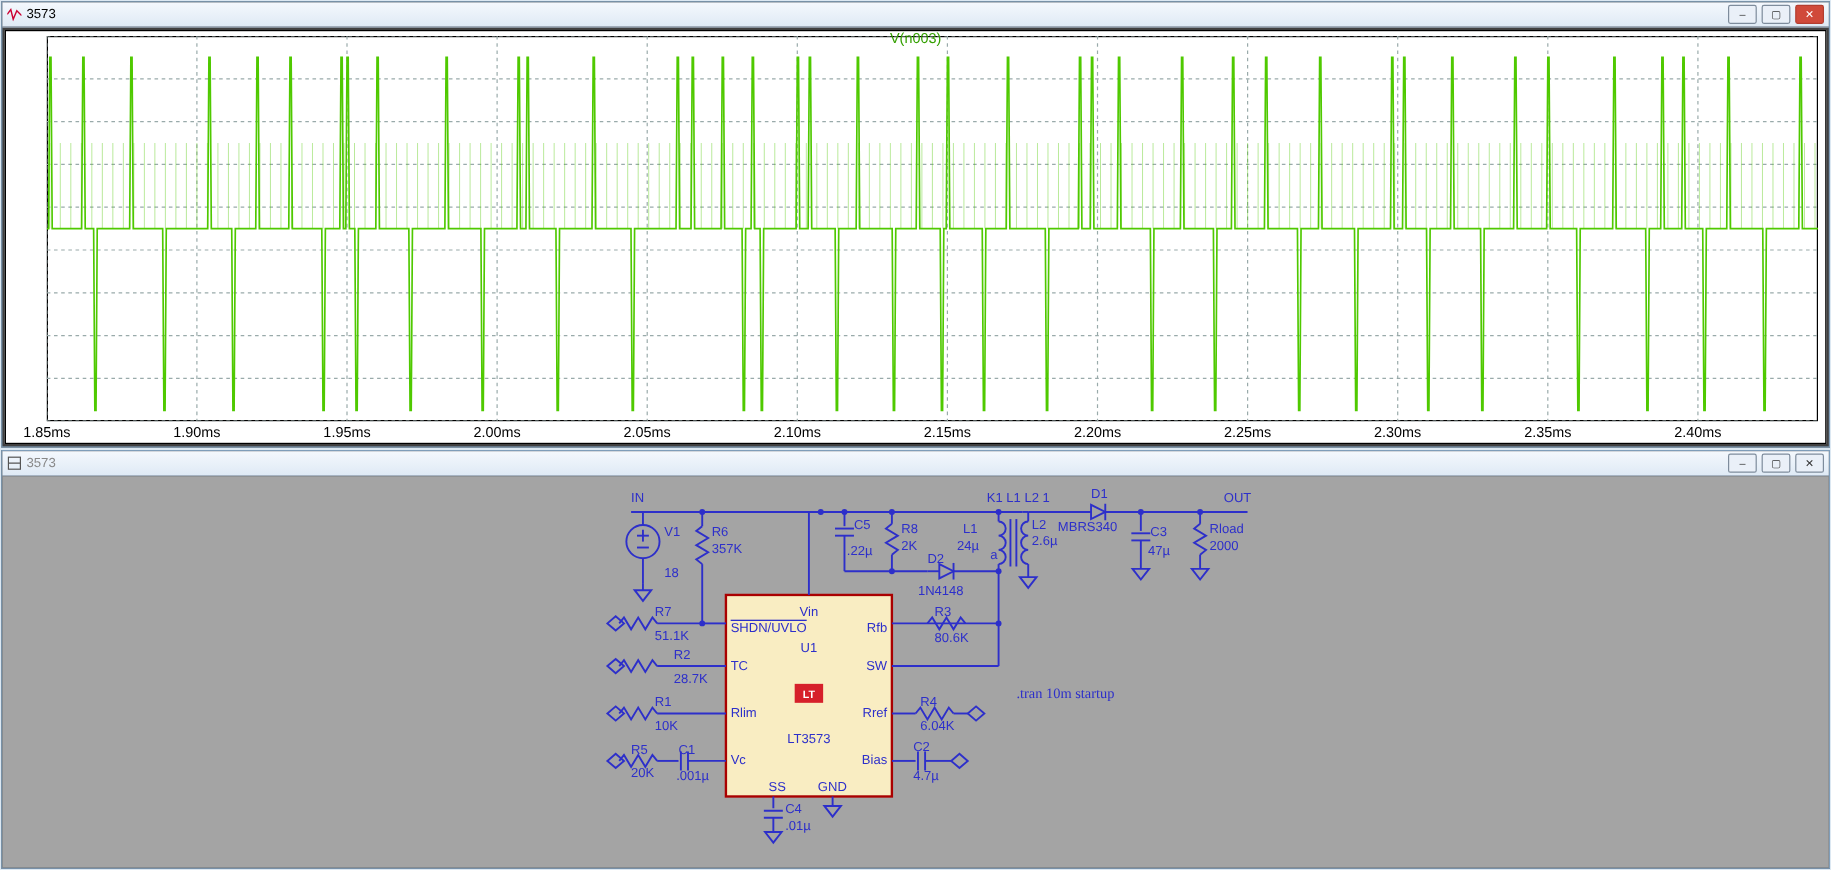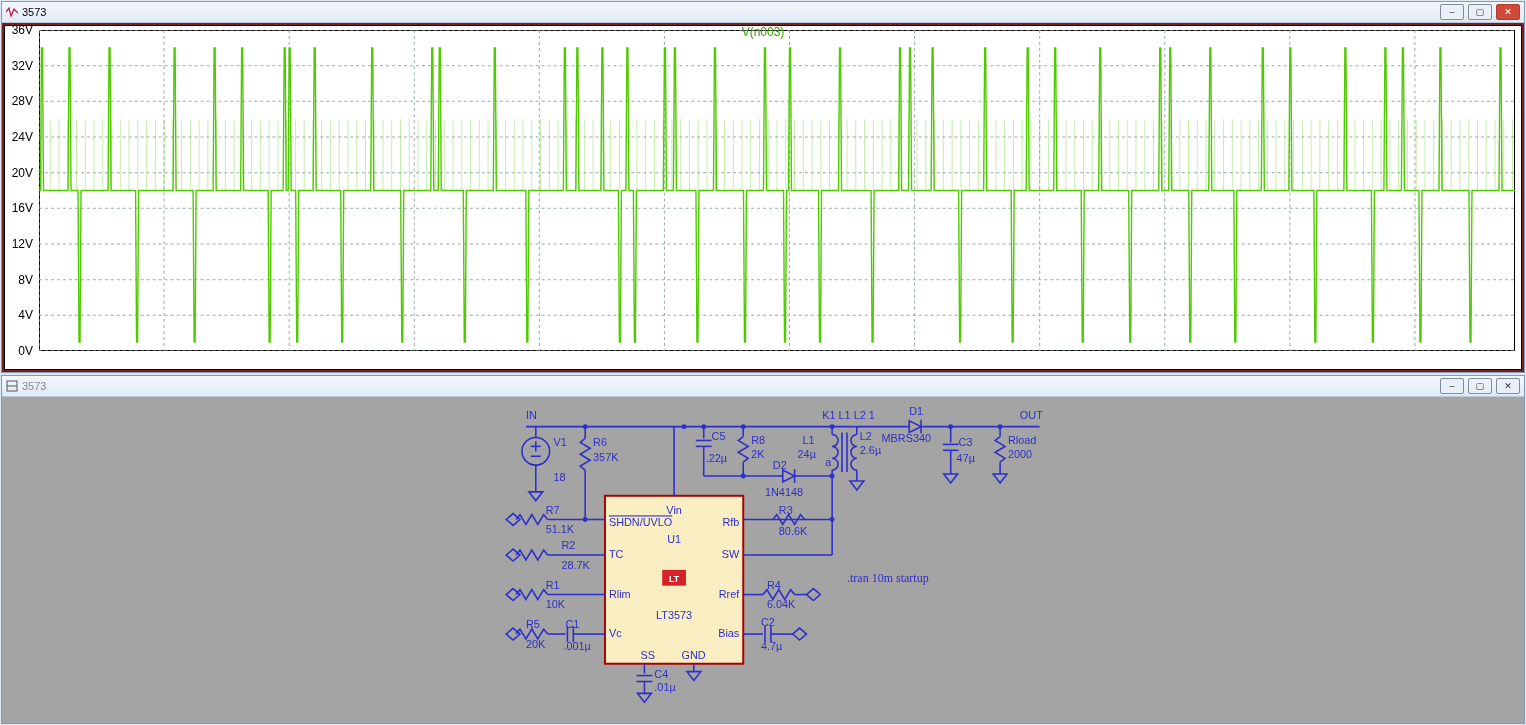--- a/index.html
+++ b/index.html
@@ -1,18 +1,18 @@
 <!DOCTYPE html>
 <html><head>
 <meta charset="utf-8">
 <style>
   html,body{margin:0;padding:0;height:100%;font-family:"Segoe UI",Tahoma,sans-serif;font-size:11px;color:#000;
     background:#dce8f2;overflow:hidden}
   .outer{display:flex;flex-direction:column;width:1526px;height:725px}
-  .pane{display:flex;flex-direction:column;border:1px solid #7f9db9;background:#7f1d1d;margin:1px;}
+  .pane{display:flex;flex-direction:column;border:1px solid #7f9db9;background:#404040;margin:1px;}
   .titlebar{display:flex;align-items:center;height:20px;padding:0 4px;background:linear-gradient(#f4f8fd,#dfeaf5);
     border-bottom:1px solid #b7c7da;font-size:11px;gap:4px}
   .titlebar .icn{display:inline-block;width:12px;height:12px}
   .titlebar .spacer{flex:1}
   .winbtn{width:22px;height:14px;border:1px solid #7e8c9c;background:#eaf0f8;display:flex;align-items:center;justify-content:center;
     font-size:9px;color:#333;border-radius:2px}
   .winbtn.close{background:#d04a3a;color:#fff;border-color:#b33d2f}
   .plot-area{flex:1;background:#fff;margin:2px;border:1px solid #000;position:relative;padding:2px 8px 18px 34px}
   .plot-inner{position:absolute;top:4px;right:6px;bottom:18px;left:34px;border:1px solid #000;z-index:1}
   svg.plot{position:absolute;top:4px;right:6px;bottom:18px;left:34px;width:calc(100% - 40px);height:calc(100% - 22px);z-index:2}
@@ -68,31 +68,33 @@
           <line x1="627.1186440677967" y1="0" x2="627.1186440677967" y2="320" style="stroke:#9aa;stroke-width:1;stroke-dasharray:3 3"></line>
           <line x1="752.5423728813557" y1="0" x2="752.5423728813557" y2="320" style="stroke:#9aa;stroke-width:1;stroke-dasharray:3 3"></line>
           <line x1="877.9661016949157" y1="0" x2="877.9661016949157" y2="320" style="stroke:#9aa;stroke-width:1;stroke-dasharray:3 3"></line>
           <line x1="1003.3898305084746" y1="0" x2="1003.3898305084746" y2="320" style="stroke:#9aa;stroke-width:1;stroke-dasharray:3 3"></line>
           <line x1="1128.8135593220336" y1="0" x2="1128.8135593220336" y2="320" style="stroke:#9aa;stroke-width:1;stroke-dasharray:3 3"></line>
           <line x1="1254.2372881355934" y1="0" x2="1254.2372881355934" y2="320" style="stroke:#9aa;stroke-width:1;stroke-dasharray:3 3"></line>
           <line x1="1379.6610169491526" y1="0" x2="1379.6610169491526" y2="320" style="stroke:#9aa;stroke-width:1;stroke-dasharray:3 3"></line>
           <path d="M0 160 L1.5084745762709106 160 L2.5084745762709106 17.77777777777777 L3.5084745762709106 17.77777777777777 L4.508474576270911 160 L29.10169491525427 160 L30.10169491525427 17.77777777777777 L31.10169491525427 17.77777777777777 L32.10169491525427 160 L39.135593220339025 160 L40.135593220339025 311.1111111111111 L41.135593220339025 311.1111111111111 L42.135593220339025 160 L69.23728813559273 160 L70.23728813559273 17.77777777777777 L71.23728813559273 17.77777777777777 L72.23728813559273 160 L96.8305084745761 160 L97.8305084745761 311.1111111111111 L98.8305084745761 311.1111111111111 L99.8305084745761 160 L134.45762711864367 160 L135.45762711864367 17.77777777777777 L136.45762711864367 17.77777777777777 L137.45762711864367 160 L154.5254237288132 160 L155.5254237288132 311.1111111111111 L156.5254237288132 311.1111111111111 L157.5254237288132 160 L174.5932203389827 160 L175.5932203389827 17.77777777777777 L176.5932203389827 17.77777777777777 L177.5932203389827 160 L202.18644067796606 160 L203.18644067796606 17.77777777777777 L204.18644067796606 17.77777777777777 L205.18644067796606 160 L229.77966101694884 160 L230.77966101694884 311.1111111111111 L231.77966101694884 311.1111111111111 L232.77966101694884 160 L244.83050847457602 160 L245.83050847457602 17.77777777777777 L246.83050847457602 17.77777777777777 L247.83050847457602 160 L249.8474576271184 160 L250.8474576271184 17.77777777777777 L251.8474576271184 17.77777777777777 L252.8474576271184 160 L257.3728813559322 160 L258.3728813559322 311.1111111111111 L259.3728813559322 311.1111111111111 L260.3728813559322 160 L274.93220338983025 160 L275.93220338983025 17.77777777777777 L276.93220338983025 17.77777777777777 L277.93220338983025 160 L302.5254237288136 160 L303.5254237288136 311.1111111111111 L304.5254237288136 311.1111111111111 L305.5254237288136 160 L332.6271186440679 160 L333.6271186440679 17.77777777777777 L334.6271186440679 17.77777777777777 L335.6271186440679 160 L362.7288135593222 160 L363.7288135593222 311.1111111111111 L364.7288135593222 311.1111111111111 L365.7288135593222 160 L392.83050847457645 160 L393.83050847457645 17.77777777777777 L394.83050847457645 17.77777777777777 L395.83050847457645 160 L400.35593220338916 160 L401.35593220338916 17.77777777777777 L402.35593220338916 17.77777777777777 L403.35593220338916 160 L425.44067796610165 160 L426.44067796610165 311.1111111111111 L427.44067796610165 311.1111111111111 L428.44067796610165 160 L455.5423728813559 160 L456.5423728813559 17.77777777777777 L457.5423728813559 17.77777777777777 L458.5423728813559 160 L488.15254237288104 160 L489.15254237288104 311.1111111111111 L490.15254237288104 311.1111111111111 L491.15254237288104 160 L525.7796610169493 160 L526.7796610169493 17.77777777777777 L527.7796610169493 17.77777777777777 L528.7796610169493 160 L538.3220338983049 160 L539.3220338983049 17.77777777777777 L540.3220338983049 17.77777777777777 L541.3220338983049 160 L563.4067796610174 160 L564.4067796610174 17.77777777777777 L565.4067796610174 17.77777777777777 L566.4067796610174 160 L580.9661016949148 160 L581.9661016949148 311.1111111111111 L582.9661016949148 311.1111111111111 L583.9661016949148 160 L588.4915254237286 160 L589.4915254237286 17.77777777777777 L590.4915254237286 17.77777777777777 L591.4915254237286 160 L596.0169491525425 160 L597.0169491525425 311.1111111111111 L598.0169491525425 311.1111111111111 L599.0169491525425 160 L626.1186440677967 160 L627.1186440677967 17.77777777777777 L628.1186440677967 17.77777777777777 L629.1186440677967 160 L636.1525423728815 160 L637.1525423728815 17.77777777777777 L638.1525423728815 17.77777777777777 L639.1525423728815 160 L658.7288135593219 160 L659.7288135593219 311.1111111111111 L660.7288135593219 311.1111111111111 L661.7288135593219 160 L676.2881355932205 160 L677.2881355932205 17.77777777777777 L678.2881355932205 17.77777777777777 L679.2881355932205 160 L706.3898305084748 160 L707.3898305084748 311.1111111111111 L708.3898305084748 311.1111111111111 L709.3898305084748 160 L726.4576271186444 160 L727.4576271186444 17.77777777777777 L728.4576271186444 17.77777777777777 L729.4576271186444 160 L746.5254237288137 160 L747.5254237288137 311.1111111111111 L748.5254237288137 311.1111111111111 L749.5254237288137 160 L751.5423728813557 160 L752.5423728813557 17.77777777777777 L753.5423728813557 17.77777777777777 L754.5423728813557 160 L781.64406779661 160 L782.64406779661 311.1111111111111 L783.64406779661 311.1111111111111 L784.64406779661 160 L801.7118644067795 160 L802.7118644067795 17.77777777777777 L803.7118644067795 17.77777777777777 L804.7118644067795 160 L834.3220338983045 160 L835.3220338983045 311.1111111111111 L836.3220338983045 311.1111111111111 L837.3220338983045 160 L861.915254237288 160 L862.915254237288 17.77777777777777 L863.915254237288 17.77777777777777 L864.915254237288 160 L871.9491525423728 160 L872.9491525423728 17.77777777777777 L873.9491525423728 17.77777777777777 L874.9491525423728 160 L894.5254237288133 160 L895.5254237288133 17.77777777777777 L896.5254237288133 17.77777777777777 L897.5254237288133 160 L922.1186440677965 160 L923.1186440677965 311.1111111111111 L924.1186440677965 311.1111111111111 L925.1186440677965 160 L947.203389830509 160 L948.203389830509 17.77777777777777 L949.203389830509 17.77777777777777 L950.203389830509 160 L974.7966101694913 160 L975.7966101694913 311.1111111111111 L976.7966101694913 311.1111111111111 L977.7966101694913 160 L989.847457627119 160 L990.847457627119 17.77777777777777 L991.847457627119 17.77777777777777 L992.847457627119 160 L1017.4406779661012 160 L1018.4406779661012 17.77777777777777 L1019.4406779661012 17.77777777777777 L1020.4406779661012 160 L1045.0338983050844 160 L1046.0338983050844 311.1111111111111 L1047.0338983050844 311.1111111111111 L1048.0338983050844 160 L1062.5932203389832 160 L1063.5932203389832 17.77777777777777 L1064.5932203389832 17.77777777777777 L1065.5932203389832 160 L1092.6949152542375 160 L1093.6949152542375 311.1111111111111 L1094.6949152542375 311.1111111111111 L1095.6949152542375 160 L1122.7966101694917 160 L1123.7966101694917 17.77777777777777 L1124.7966101694917 17.77777777777777 L1125.7966101694917 160 L1132.8305084745764 160 L1133.8305084745764 17.77777777777777 L1134.8305084745764 17.77777777777777 L1135.8305084745764 160 L1152.898305084746 160 L1153.898305084746 311.1111111111111 L1154.898305084746 311.1111111111111 L1155.898305084746 160 L1172.9661016949156 160 L1173.9661016949156 17.77777777777777 L1174.9661016949156 17.77777777777777 L1175.9661016949156 160 L1198.0508474576268 160 L1199.0508474576268 311.1111111111111 L1200.0508474576268 311.1111111111111 L1201.0508474576268 160 L1225.6440677966102 160 L1226.6440677966102 17.77777777777777 L1227.6440677966102 17.77777777777777 L1228.6440677966102 160 L1253.2372881355934 160 L1254.2372881355934 17.77777777777777 L1255.2372881355934 17.77777777777777 L1256.2372881355934 160 L1278.3220338983049 160 L1279.3220338983049 311.1111111111111 L1280.3220338983049 311.1111111111111 L1281.3220338983049 160 L1308.4237288135591 160 L1309.4237288135591 17.77777777777777 L1310.4237288135591 17.77777777777777 L1311.4237288135591 160 L1336.0169491525426 160 L1337.0169491525426 311.1111111111111 L1338.0169491525426 311.1111111111111 L1339.0169491525426 160 L1348.5593220338983 160 L1349.5593220338983 17.77777777777777 L1350.5593220338983 17.77777777777777 L1351.5593220338983 160 L1366.1186440677968 160 L1367.1186440677968 17.77777777777777 L1368.1186440677968 17.77777777777777 L1369.1186440677968 160 L1383.6779661016953 160 L1384.6779661016953 311.1111111111111 L1385.6779661016953 311.1111111111111 L1386.6779661016953 160 L1403.745762711865 160 L1404.745762711865 17.77777777777777 L1405.745762711865 17.77777777777777 L1406.745762711865 160 L1433.8474576271192 160 L1434.8474576271192 311.1111111111111 L1435.8474576271192 311.1111111111111 L1436.8474576271192 160 L1463.9491525423734 160 L1464.9491525423734 17.77777777777777 L1465.9491525423734 17.77777777777777 L1466.9491525423734 160 L1480 160" style="fill:none;stroke:#4fc900;stroke-width:1.4"></path>
           <path d="M2.5084745762709106 160 L2.5084745762709106 88.88888888888889 M11.288135593220213 160 L11.288135593220213 88.88888888888889 M20.067796610169513 160 L20.067796610169513 88.88888888888889 M28.847457627118814 160 L28.847457627118814 88.88888888888889 M37.62711864406812 160 L37.62711864406812 88.88888888888889 M46.40677966101742 160 L46.40677966101742 88.88888888888889 M55.18644067796672 160 L55.18644067796672 88.88888888888889 M63.96610169491602 160 L63.96610169491602 88.88888888888889 M72.74576271186532 160 L72.74576271186532 88.88888888888889 M81.52542372881463 160 L81.52542372881463 88.88888888888889 M90.30508474576392 160 L90.30508474576392 88.88888888888889 M99.08474576271324 160 L99.08474576271324 88.88888888888889 M107.86440677966254 160 L107.86440677966254 88.88888888888889 M116.64406779661184 160 L116.64406779661184 88.88888888888889 M125.42372881356114 160 L125.42372881356114 88.88888888888889 M134.20338983051045 160 L134.20338983051045 88.88888888888889 M142.98305084745974 160 L142.98305084745974 88.88888888888889 M151.76271186440906 160 L151.76271186440906 88.88888888888889 M160.54237288135835 160 L160.54237288135835 88.88888888888889 M169.32203389830767 160 L169.32203389830767 88.88888888888889 M178.10169491525696 160 L178.10169491525696 88.88888888888889 M186.88135593220625 160 L186.88135593220625 88.88888888888889 M195.66101694915554 160 L195.66101694915554 88.88888888888889 M204.44067796610483 160 L204.44067796610483 88.88888888888889 M213.22033898305415 160 L213.22033898305415 88.88888888888889 M222.00000000000344 160 L222.00000000000344 88.88888888888889 M230.77966101695273 160 L230.77966101695273 88.88888888888889 M239.55932203390205 160 L239.55932203390205 88.88888888888889 M248.33898305085134 160 L248.33898305085134 88.88888888888889 M257.11864406780063 160 L257.11864406780063 88.88888888888889 M265.89830508474995 160 L265.89830508474995 88.88888888888889 M274.67796610169927 160 L274.67796610169927 88.88888888888889 M283.45762711864853 160 L283.45762711864853 88.88888888888889 M292.23728813559785 160 L292.23728813559785 88.88888888888889 M301.01694915254717 160 L301.01694915254717 88.88888888888889 M309.79661016949643 160 L309.79661016949643 88.88888888888889 M318.57627118644575 160 L318.57627118644575 88.88888888888889 M327.35593220339507 160 L327.35593220339507 88.88888888888889 M336.1355932203444 160 L336.1355932203444 88.88888888888889 M344.91525423729365 160 L344.91525423729365 88.88888888888889 M353.69491525424297 160 L353.69491525424297 88.88888888888889 M362.4745762711923 160 L362.4745762711923 88.88888888888889 M371.25423728814155 160 L371.25423728814155 88.88888888888889 M380.03389830509036 160 L380.03389830509036 88.88888888888889 M388.8135593220391 160 L388.8135593220391 88.88888888888889 M397.5932203389878 160 L397.5932203389878 88.88888888888889 M406.37288135593656 160 L406.37288135593656 88.88888888888889 M415.1525423728853 160 L415.1525423728853 88.88888888888889 M423.932203389834 160 L423.932203389834 88.88888888888889 M432.71186440678275 160 L432.71186440678275 88.88888888888889 M441.49152542373156 160 L441.49152542373156 88.88888888888889 M450.2711864406803 160 L450.2711864406803 88.88888888888889 M459.050847457629 160 L459.050847457629 88.88888888888889 M467.83050847457775 160 L467.83050847457775 88.88888888888889 M476.61016949152656 160 L476.61016949152656 88.88888888888889 M485.3898305084753 160 L485.3898305084753 88.88888888888889 M494.169491525424 160 L494.169491525424 88.88888888888889 M502.94915254237276 160 L502.94915254237276 88.88888888888889 M511.7288135593215 160 L511.7288135593215 88.88888888888889 M520.5084745762703 160 L520.5084745762703 88.88888888888889 M529.288135593219 160 L529.288135593219 88.88888888888889 M538.0677966101678 160 L538.0677966101678 88.88888888888889 M546.8474576271166 160 L546.8474576271166 88.88888888888889 M555.6271186440651 160 L555.6271186440651 88.88888888888889 M564.406779661014 160 L564.406779661014 88.88888888888889 M573.1864406779628 160 L573.1864406779628 88.88888888888889 M581.9661016949115 160 L581.9661016949115 88.88888888888889 M590.7457627118602 160 L590.7457627118602 88.88888888888889 M599.525423728809 160 L599.525423728809 88.88888888888889 M608.3050847457578 160 L608.3050847457578 88.88888888888889 M617.0847457627065 160 L617.0847457627065 88.88888888888889 M625.8644067796552 160 L625.8644067796552 88.88888888888889 M634.644067796604 160 L634.644067796604 88.88888888888889 M643.4237288135527 160 L643.4237288135527 88.88888888888889 M652.2033898305014 160 L652.2033898305014 88.88888888888889 M660.9830508474502 160 L660.9830508474502 88.88888888888889 M669.762711864399 160 L669.762711864399 88.88888888888889 M678.5423728813477 160 L678.5423728813477 88.88888888888889 M687.3220338982964 160 L687.3220338982964 88.88888888888889 M696.1016949152452 160 L696.1016949152452 88.88888888888889 M704.881355932194 160 L704.881355932194 88.88888888888889 M713.6610169491425 160 L713.6610169491425 88.88888888888889 M722.4406779660914 160 L722.4406779660914 88.88888888888889 M731.2203389830402 160 L731.2203389830402 88.88888888888889 M739.9999999999889 160 L739.9999999999889 88.88888888888889 M748.7796610169376 160 L748.7796610169376 88.88888888888889 M757.5593220338864 160 L757.5593220338864 88.88888888888889 M766.3389830508352 160 L766.3389830508352 88.88888888888889 M775.1186440677839 160 L775.1186440677839 88.88888888888889 M783.8983050847327 160 L783.8983050847327 88.88888888888889 M792.6779661016812 160 L792.6779661016812 88.88888888888889 M801.4576271186301 160 L801.4576271186301 88.88888888888889 M810.2372881355788 160 L810.2372881355788 88.88888888888889 M819.0169491525276 160 L819.0169491525276 88.88888888888889 M827.7966101694764 160 L827.7966101694764 88.88888888888889 M836.5762711864251 160 L836.5762711864251 88.88888888888889 M845.3559322033739 160 L845.3559322033739 88.88888888888889 M854.1355932203224 160 L854.1355932203224 88.88888888888889 M862.9152542372713 160 L862.9152542372713 88.88888888888889 M871.6949152542201 160 L871.6949152542201 88.88888888888889 M880.4745762711688 160 L880.4745762711688 88.88888888888889 M889.2542372881176 160 L889.2542372881176 88.88888888888889 M898.0338983050663 160 L898.0338983050663 88.88888888888889 M906.8135593220151 160 L906.8135593220151 88.88888888888889 M915.5932203389636 160 L915.5932203389636 88.88888888888889 M924.3728813559125 160 L924.3728813559125 88.88888888888889 M933.1525423728613 160 L933.1525423728613 88.88888888888889 M941.93220338981 160 L941.93220338981 88.88888888888889 M950.7118644067588 160 L950.7118644067588 88.88888888888889 M959.4915254237076 160 L959.4915254237076 88.88888888888889 M968.2711864406563 160 L968.2711864406563 88.88888888888889 M977.0508474576048 160 L977.0508474576048 88.88888888888889 M985.8305084745537 160 L985.8305084745537 88.88888888888889 M994.6101694915025 160 L994.6101694915025 88.88888888888889 M1003.3898305084512 160 L1003.3898305084512 88.88888888888889 M1012.1694915254 160 L1012.1694915254 88.88888888888889 M1020.9491525423488 160 L1020.9491525423488 88.88888888888889 M1029.7288135592976 160 L1029.7288135592976 88.88888888888889 M1038.508474576246 160 L1038.508474576246 88.88888888888889 M1047.288135593195 160 L1047.288135593195 88.88888888888889 M1056.0677966101437 160 L1056.0677966101437 88.88888888888889 M1064.8474576270924 160 L1064.8474576270924 88.88888888888889 M1073.6271186440413 160 L1073.6271186440413 88.88888888888889 M1082.40677966099 160 L1082.40677966099 88.88888888888889 M1091.1864406779387 160 L1091.1864406779387 88.88888888888889 M1099.9661016948874 160 L1099.9661016948874 88.88888888888889 M1108.745762711836 160 L1108.745762711836 88.88888888888889 M1117.5254237287847 160 L1117.5254237287847 88.88888888888889 M1126.3050847457337 160 L1126.3050847457337 88.88888888888889 M1135.0847457626824 160 L1135.0847457626824 88.88888888888889 M1143.864406779631 160 L1143.864406779631 88.88888888888889 M1152.64406779658 160 L1152.64406779658 88.88888888888889 M1161.4237288135284 160 L1161.4237288135284 88.88888888888889 M1170.2033898304774 160 L1170.2033898304774 88.88888888888889 M1178.983050847426 160 L1178.983050847426 88.88888888888889 M1187.7627118643748 160 L1187.7627118643748 88.88888888888889 M1196.5423728813237 160 L1196.5423728813237 88.88888888888889 M1205.3220338982724 160 L1205.3220338982724 88.88888888888889 M1214.101694915221 160 L1214.101694915221 88.88888888888889 M1222.88135593217 160 L1222.88135593217 88.88888888888889 M1231.6610169491184 160 L1231.6610169491184 88.88888888888889 M1240.4406779660674 160 L1240.4406779660674 88.88888888888889 M1249.220338983016 160 L1249.220338983016 88.88888888888889 M1257.9999999999648 160 L1257.9999999999648 88.88888888888889 M1266.7796610169137 160 L1266.7796610169137 88.88888888888889 M1275.5593220338624 160 L1275.5593220338624 88.88888888888889 M1284.338983050811 160 L1284.338983050811 88.88888888888889 M1293.1186440677598 160 L1293.1186440677598 88.88888888888889 M1301.8983050847085 160 L1301.8983050847085 88.88888888888889 M1310.6779661016571 160 L1310.6779661016571 88.88888888888889 M1319.457627118606 160 L1319.457627118606 88.88888888888889 M1328.2372881355548 160 L1328.2372881355548 88.88888888888889 M1337.0169491525035 160 L1337.0169491525035 88.88888888888889 M1345.7966101694524 160 L1345.7966101694524 88.88888888888889 M1354.5762711864008 160 L1354.5762711864008 88.88888888888889 M1363.3559322033498 160 L1363.3559322033498 88.88888888888889 M1372.1355932202985 160 L1372.1355932202985 88.88888888888889 M1380.9152542372472 160 L1380.9152542372472 88.88888888888889 M1389.694915254196 160 L1389.694915254196 88.88888888888889 M1398.4745762711448 160 L1398.4745762711448 88.88888888888889 M1407.2542372880935 160 L1407.2542372880935 88.88888888888889 M1416.0338983050422 160 L1416.0338983050422 88.88888888888889 M1424.8135593219909 160 L1424.8135593219909 88.88888888888889 M1433.5932203389398 160 L1433.5932203389398 88.88888888888889 M1442.3728813558885 160 L1442.3728813558885 88.88888888888889 M1451.1525423728372 160 L1451.1525423728372 88.88888888888889 M1459.9322033897859 160 L1459.9322033897859 88.88888888888889 M1468.7118644067348 160 L1468.7118644067348 88.88888888888889 M1477.4915254236832 160 L1477.4915254236832 88.88888888888889 " style="stroke:#4fc900;stroke-width:0.6;opacity:.55"></path>
         </svg>
-      <div class="ylabels" id="ylabels" style="top: 4px; bottom: 18px;">
-          <span style="top: 0%;">36V</span>
-          <span style="top: 11.1111%;">32V</span>
-          <span style="top: 22.2222%;">28V</span>
-          <span style="top: 33.3333%;">24V</span>
-          <span style="top: 44.4444%;">20V</span>
-          <span style="top: 55.5556%;">16V</span>
-          <span style="top: 66.6667%;">12V</span>
-          <span style="top: 77.7778%;">8V</span>
-          <span style="top: 88.8889%;">4V</span>
-          <span style="top: 100%;">0V</span>
+      <div class="xlabels" id="xlabels">
+          <span style="left: 0%;">1.85ms</span>
+          <span style="left: 8.47458%;">1.90ms</span>
+          <span style="left: 16.9492%;">1.95ms</span>
+          <span style="left: 25.4237%;">2.00ms</span>
+          <span style="left: 33.8983%;">2.05ms</span>
+          <span style="left: 42.3729%;">2.10ms</span>
+          <span style="left: 50.8475%;">2.15ms</span>
+          <span style="left: 59.322%;">2.20ms</span>
+          <span style="left: 67.7966%;">2.25ms</span>
+          <span style="left: 76.2712%;">2.30ms</span>
+          <span style="left: 84.7458%;">2.35ms</span>
+          <span style="left: 93.2203%;">2.40ms</span>
         </div>
     </div>
   </div>
 
   <div class="pane schematic-pane">
     <div class="titlebar">
       <span class="icn">
         <svg viewBox="0 0 12 12">
             <rect x="1" y="1" width="10" height="10" fill="none" stroke="#555"></rect>
             <path d="M1 6h10" stroke="#555"></path>

